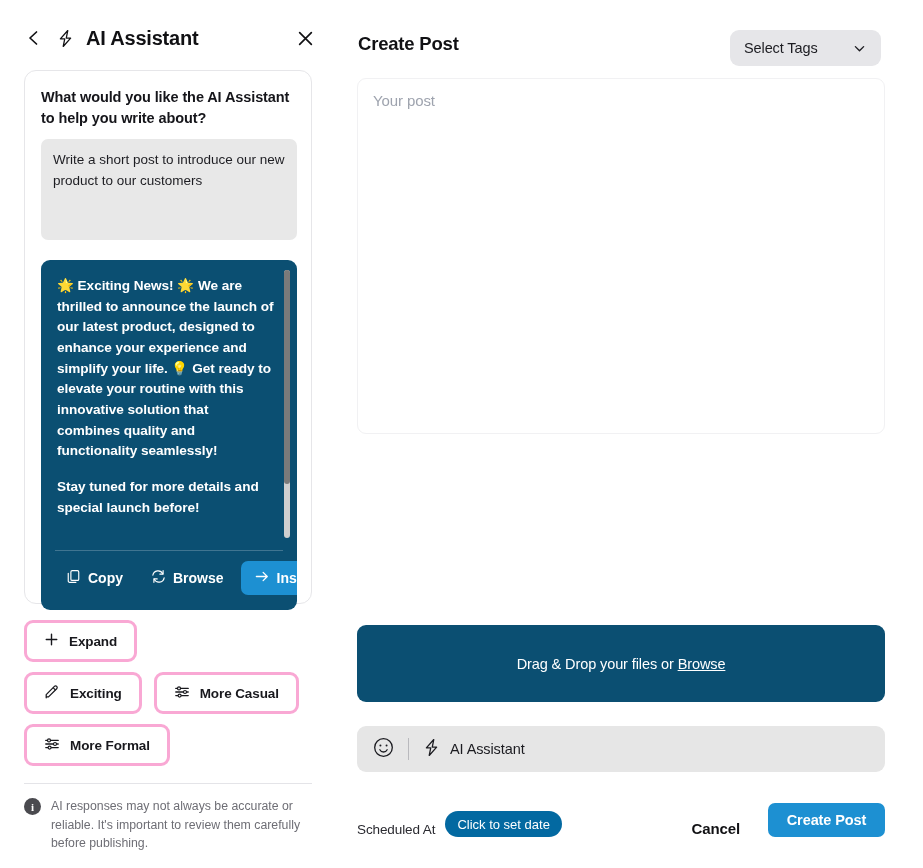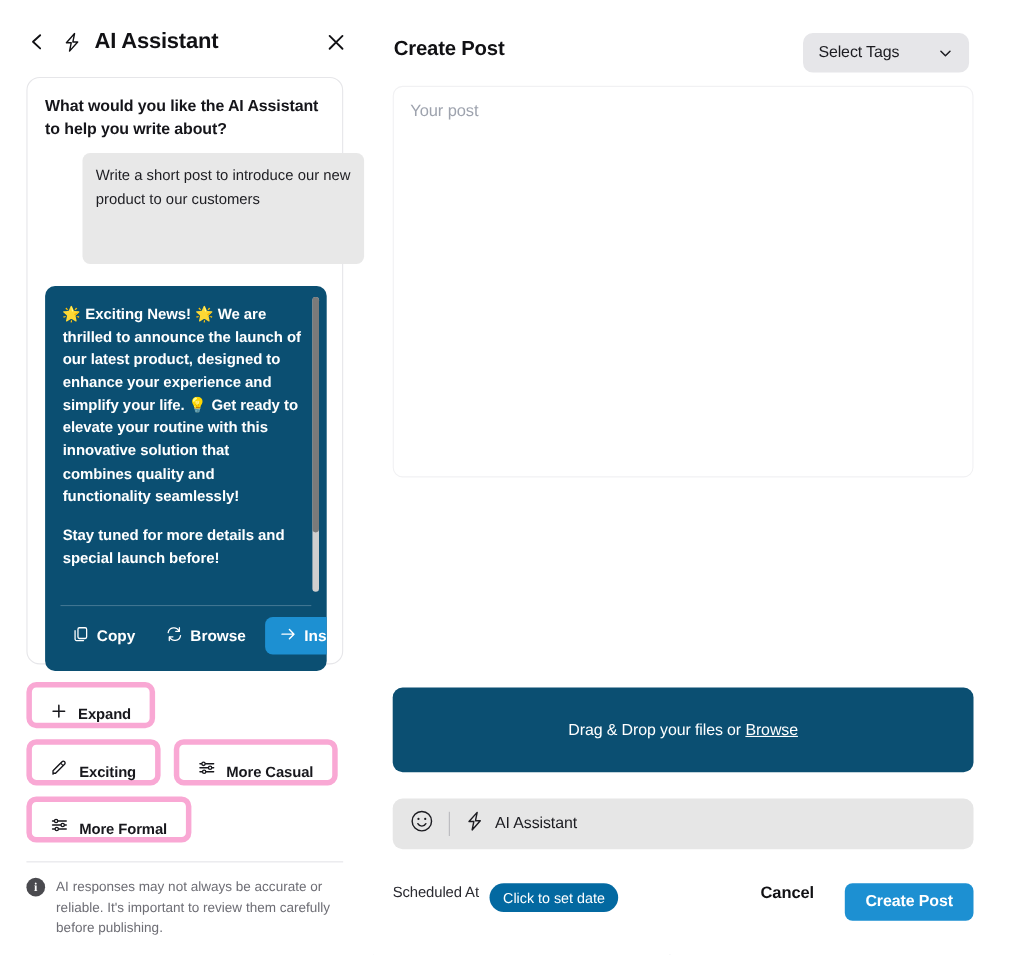--- a/index.html
+++ b/index.html
@@ -101,21 +101,20 @@
     width: 256px;
     height: 101px;
     background: #e8e8e8;
     border-radius: 7px;
     padding: 11px 12px;
     font-size: 13.5px;
     color: #1d1d22;
     line-height: 1.52;
     overflow: hidden;
     cursor: text;
-    margin-left: 34px;
   }
 
   
   .result-box {
     position: relative;
     margin-top: 20px;
     width: 256px;
     height: 350px;
     background: #0b4f72;
     border-radius: 9px;
@@ -200,25 +199,25 @@
     left: 24px;
     display: flex;
     gap: 12px;
   }
   .tone-row.r1 { top: 620px; }
   .tone-row.r2 { top: 672px; }
   .tone-row.r3 { top: 724px; }
 
   .tone-btn {
     display: flex;
-    align-items: flex-end;
+    align-items: center;
     gap: 10px;
     height: 42px;
     padding: 0 17px;
-    border: 5px solid #f9a8d4;
+    border: 3px solid #f9a8d4;
     border-radius: 9px;
     background: #ffffff;
     font-size: 13.5px;
     font-weight: 700;
     color: #18181d;
     cursor: pointer;
     white-space: nowrap;
     letter-spacing: -0.1px;
   }
 
@@ -361,21 +360,21 @@
     color: #1c1c21;
     letter-spacing: -0.1px;
   }
 
   .footer {
     position: absolute;
     left: 22px; top: 803px;
     width: 528px;
     height: 34px;
     display: flex;
-    align-items: flex-start;
+    align-items: flex-end;
   }
   .sched-label {
     font-size: 13.5px;
     color: #2a2a30;
     letter-spacing: -0.1px;
     margin-right: 10px;
   }
   .sched-btn {
     height: 26px;
     padding: 0 12px;

